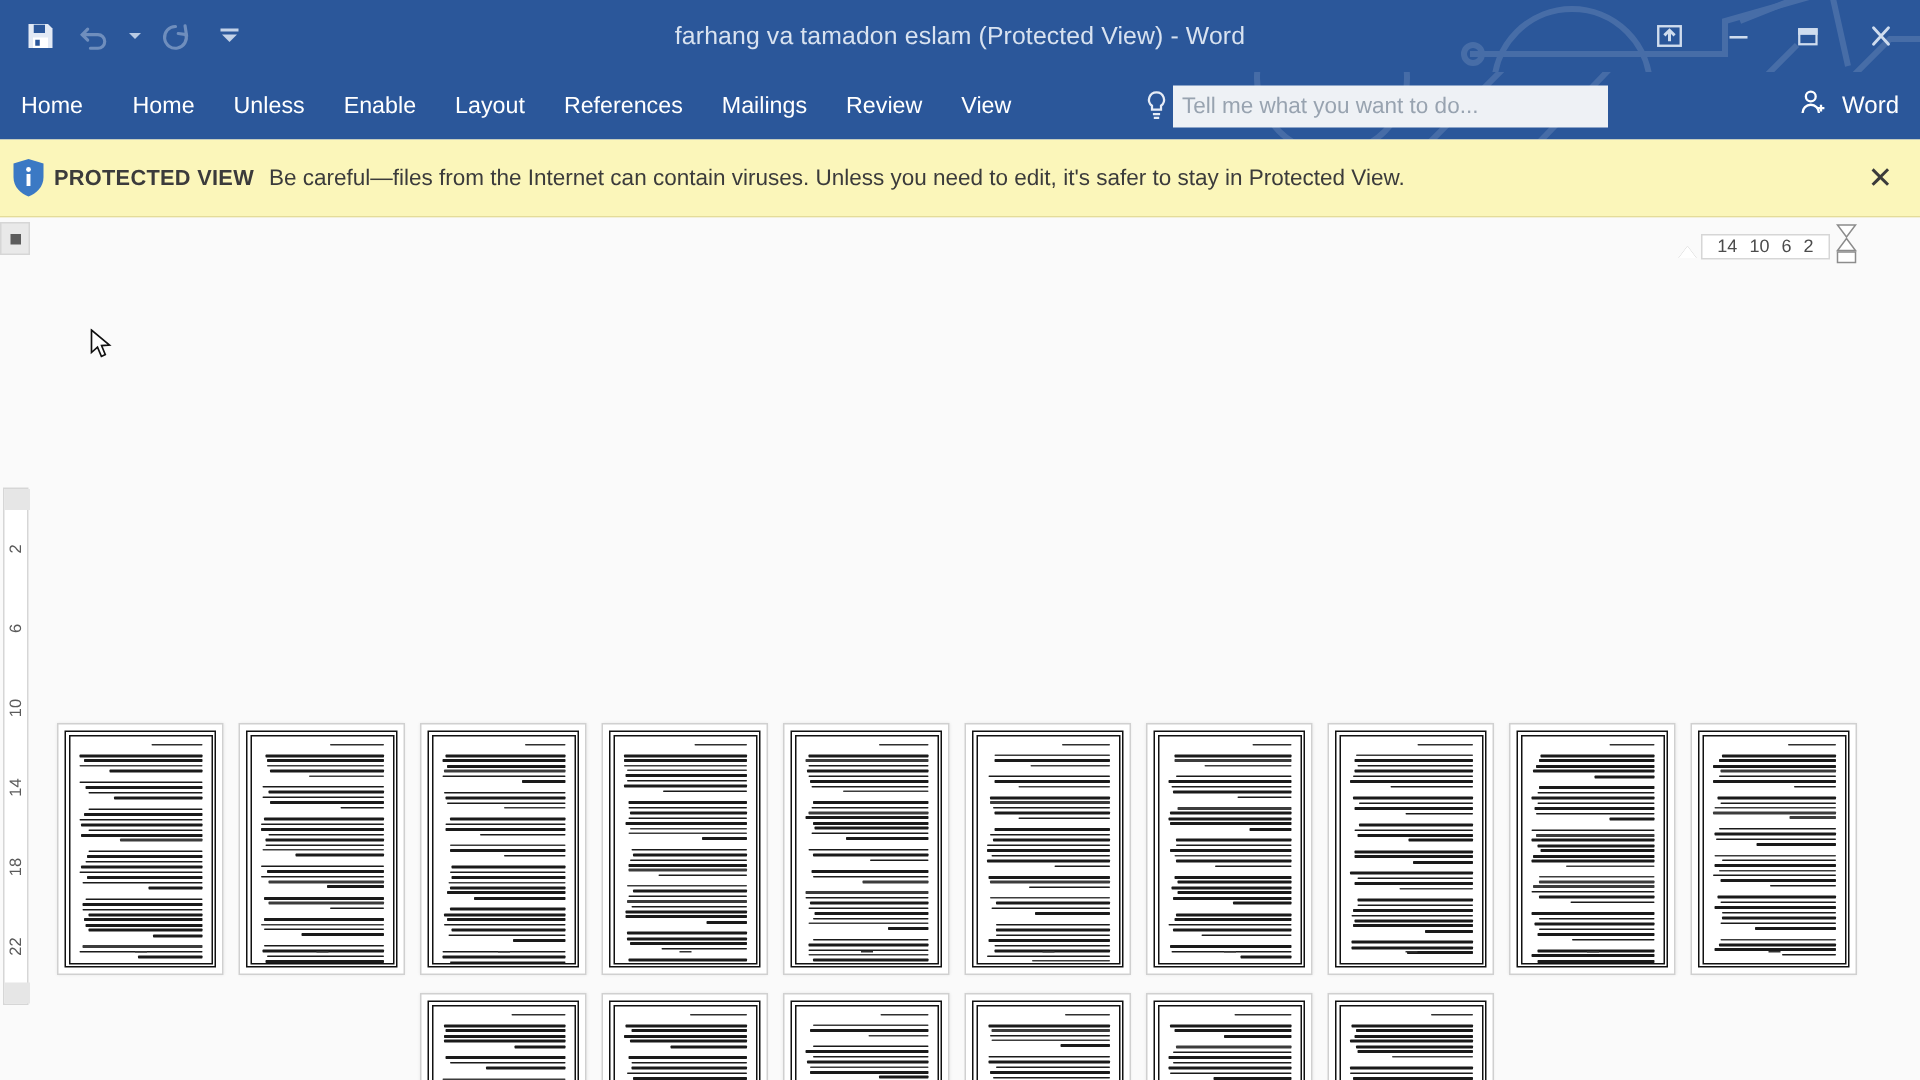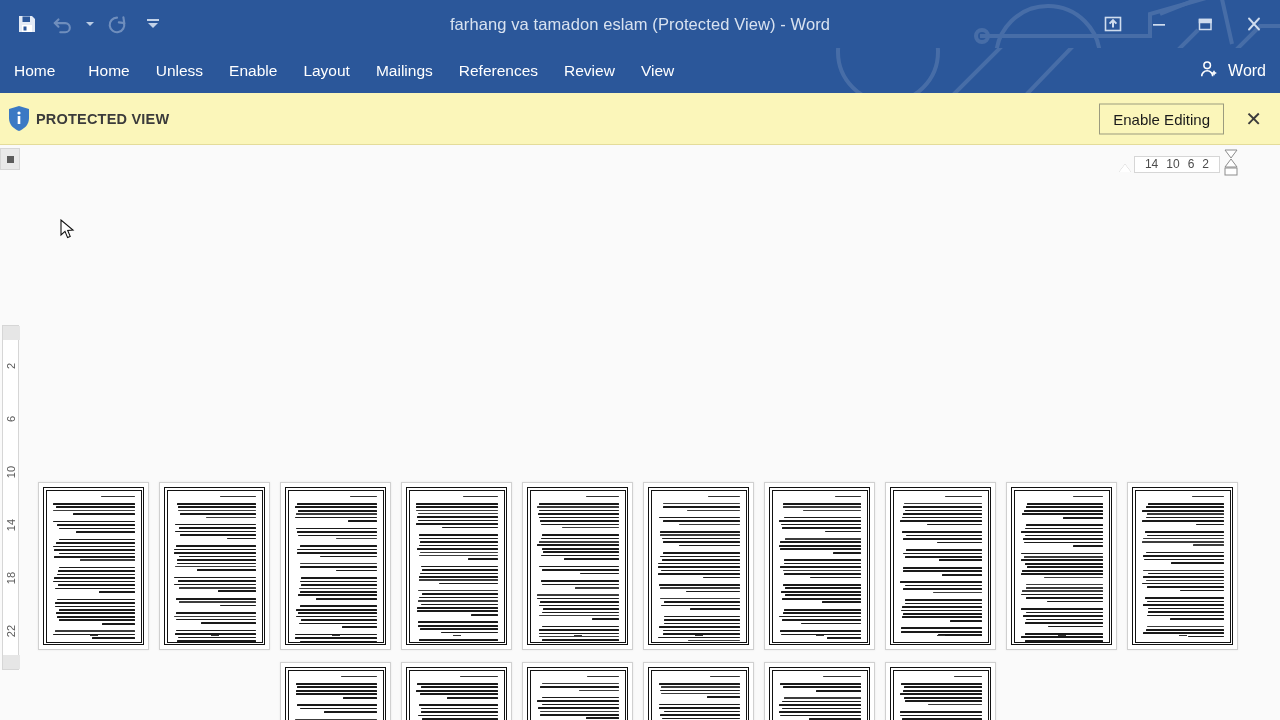--- a/index.html
+++ b/index.html
@@ -300,26 +300,35 @@
       <circle cx="300" cy="16" r="5"></circle>
     </g>
   </svg>
 
   <div class="tabs">
     <div class="tab file-tab">Home</div>
     <div class="tab">Home</div>
     <div class="tab">Unless</div>
     <div class="tab">Enable</div>
     <div class="tab">Layout</div>
+    <div class="tab">References</div>
     <div class="tab">Mailings</div>
-    <div class="tab">References</div>
     <div class="tab">Review</div>
     <div class="tab">View</div>
   </div>
 
+  <div class="tellme-wrap">
+    <span class="bulb">
+      <svg width="16" height="22" viewBox="0 0 16 22" fill="none" stroke="#e6ecf6" stroke-width="1.5">
+        <path d="M8 1.5 a5 5 0 0 0 -3 9 v2.5 h6 V10.5 a5 5 0 0 0 -3 -9 z"></path>
+        <path d="M5.6 16 h4.8 M6.2 18.6 h3.6"></path>
+      </svg>
+    </span>
+    <input class="tellme" type="text" placeholder="Tell me what you want to do..." style="">
+  </div>
 
   <div class="share-btn">
     <span>
       <svg width="22" height="20" viewBox="0 0 24 22" fill="none" stroke="#ffffff" stroke-width="1.7">
         <circle cx="10" cy="7" r="3.6"></circle>
         <path d="M4 19 a6 6 0 0 1 12 0"></path>
         <path d="M17.5 13 v5 M15 15.5 h5"></path>
       </svg>
     </span>
     <span>Word</span>
@@ -328,21 +337,21 @@
 
 <div class="pvbar">
   <span class="pv-icon">
     <svg width="22" height="27" viewBox="0 0 22 27">
       <path d="M11 1 L21 4 V13 c0 7 -5 11 -10 13 C6 24 1 20 1 13 V4 Z" fill="#3b79c4"></path>
       <circle cx="11" cy="8" r="1.6" fill="#fff"></circle>
       <rect x="9.7" y="11" width="2.6" height="8" fill="#fff"></rect>
     </svg>
   </span>
   <span class="pv-label">PROTECTED VIEW</span>
-  <button class="pv-btn">Enable Editing</button>
+  <span class="pv-msg">Be careful—files from the Internet can contain viruses. Unless you need to edit, it's safer to stay in Protected View.</span>
   <span class="pv-close">✕</span>
 </div>
 
 <div class="workspace">
 
   <div class="tabsel">
       <i></i>
     </div>
 
   <div class="hruler">

